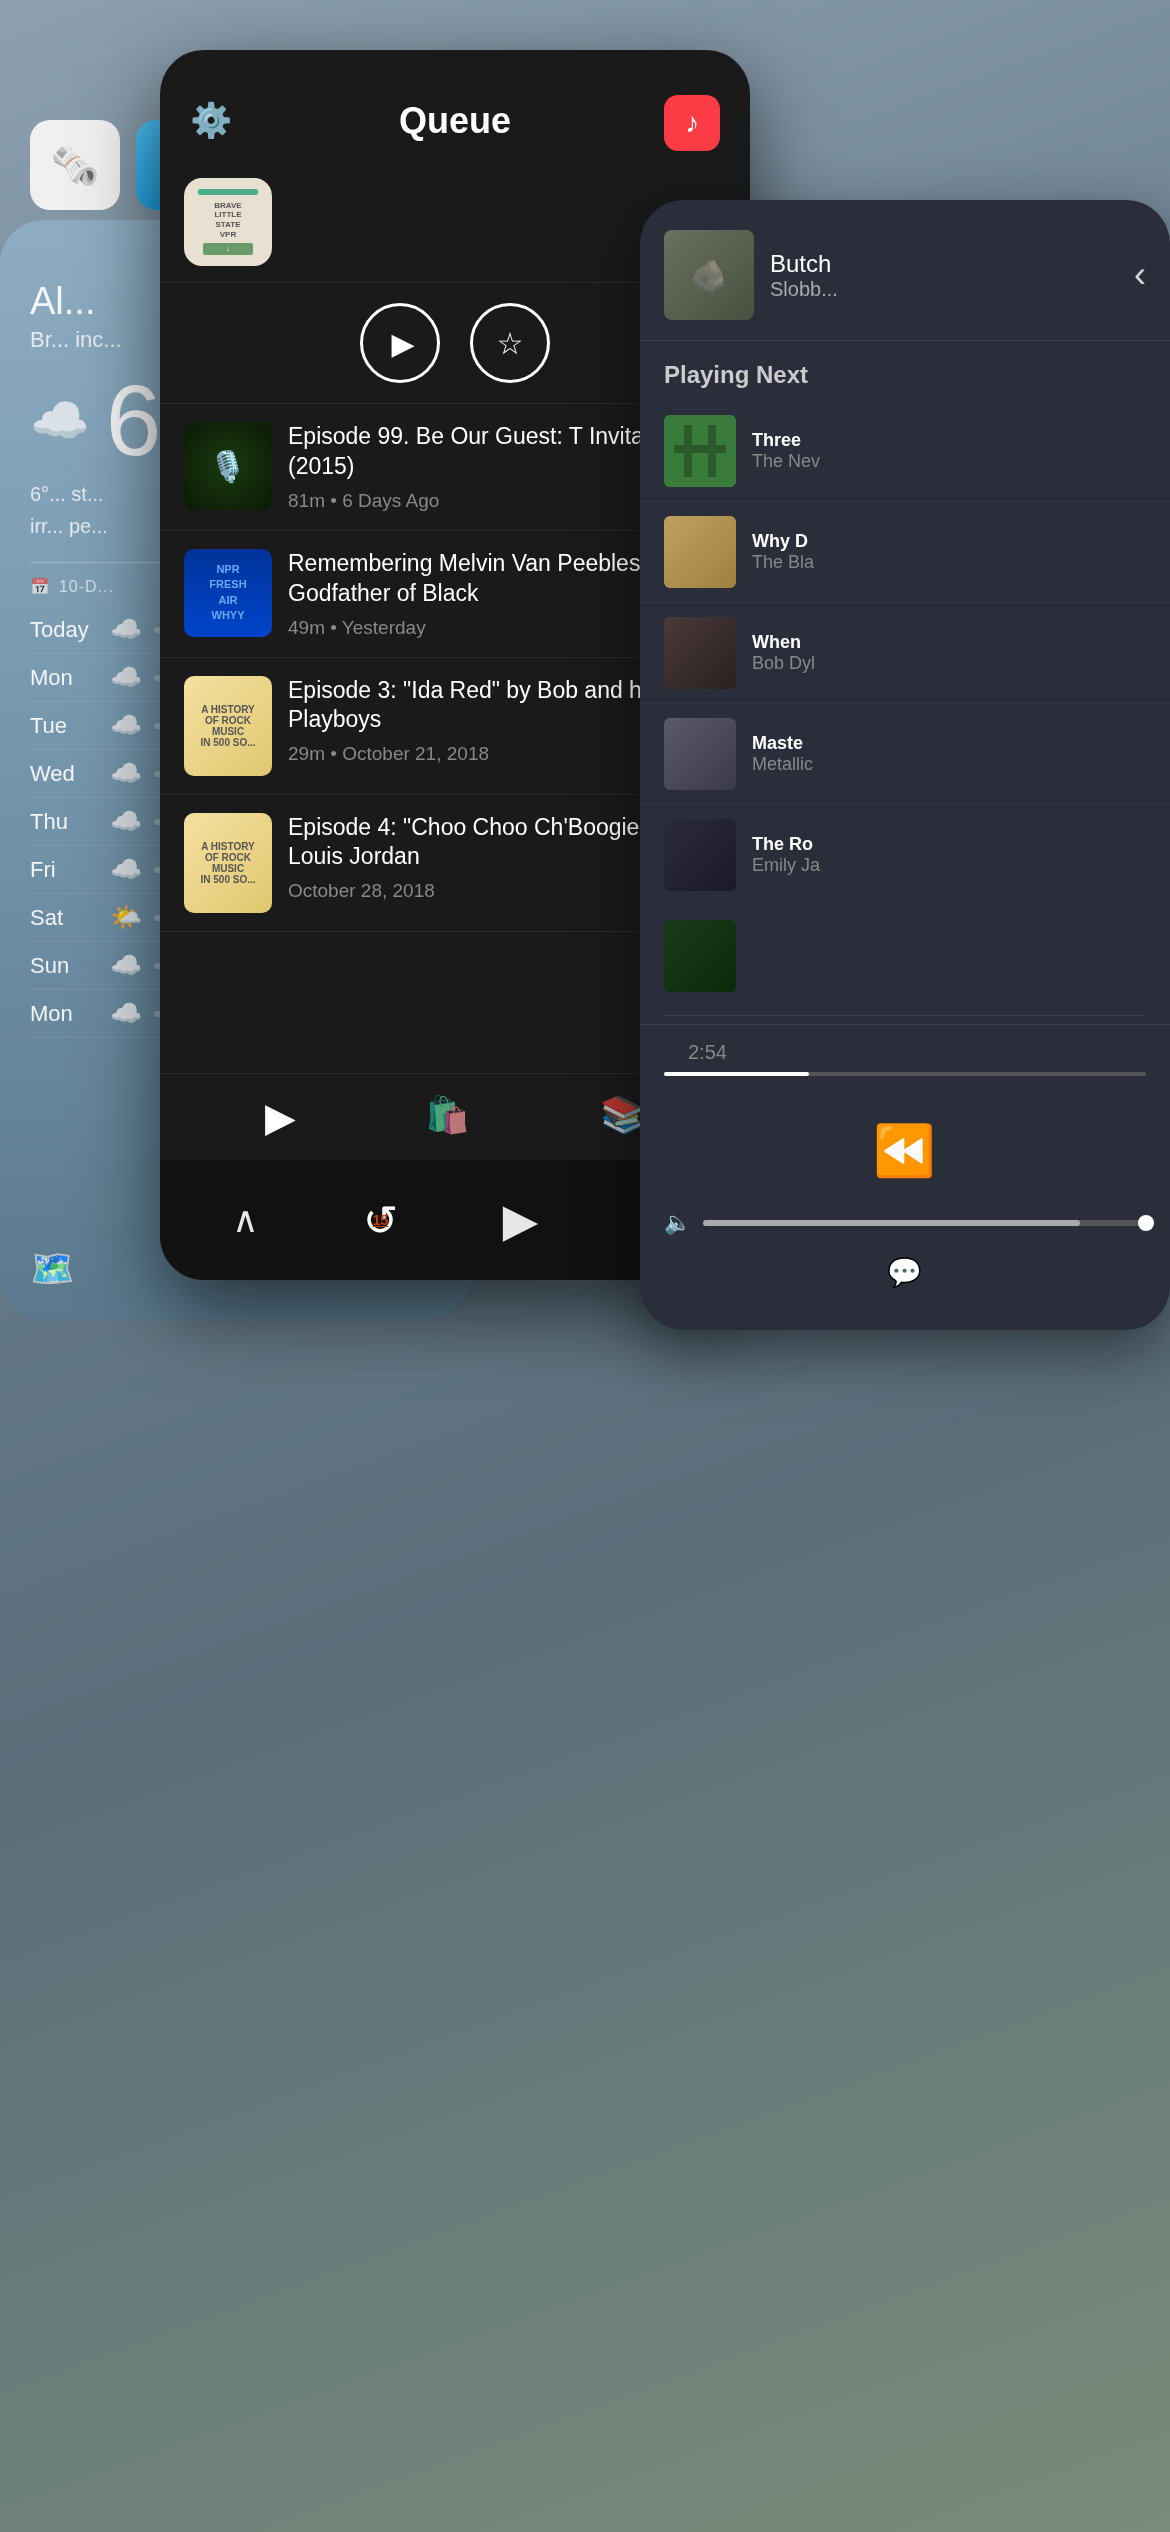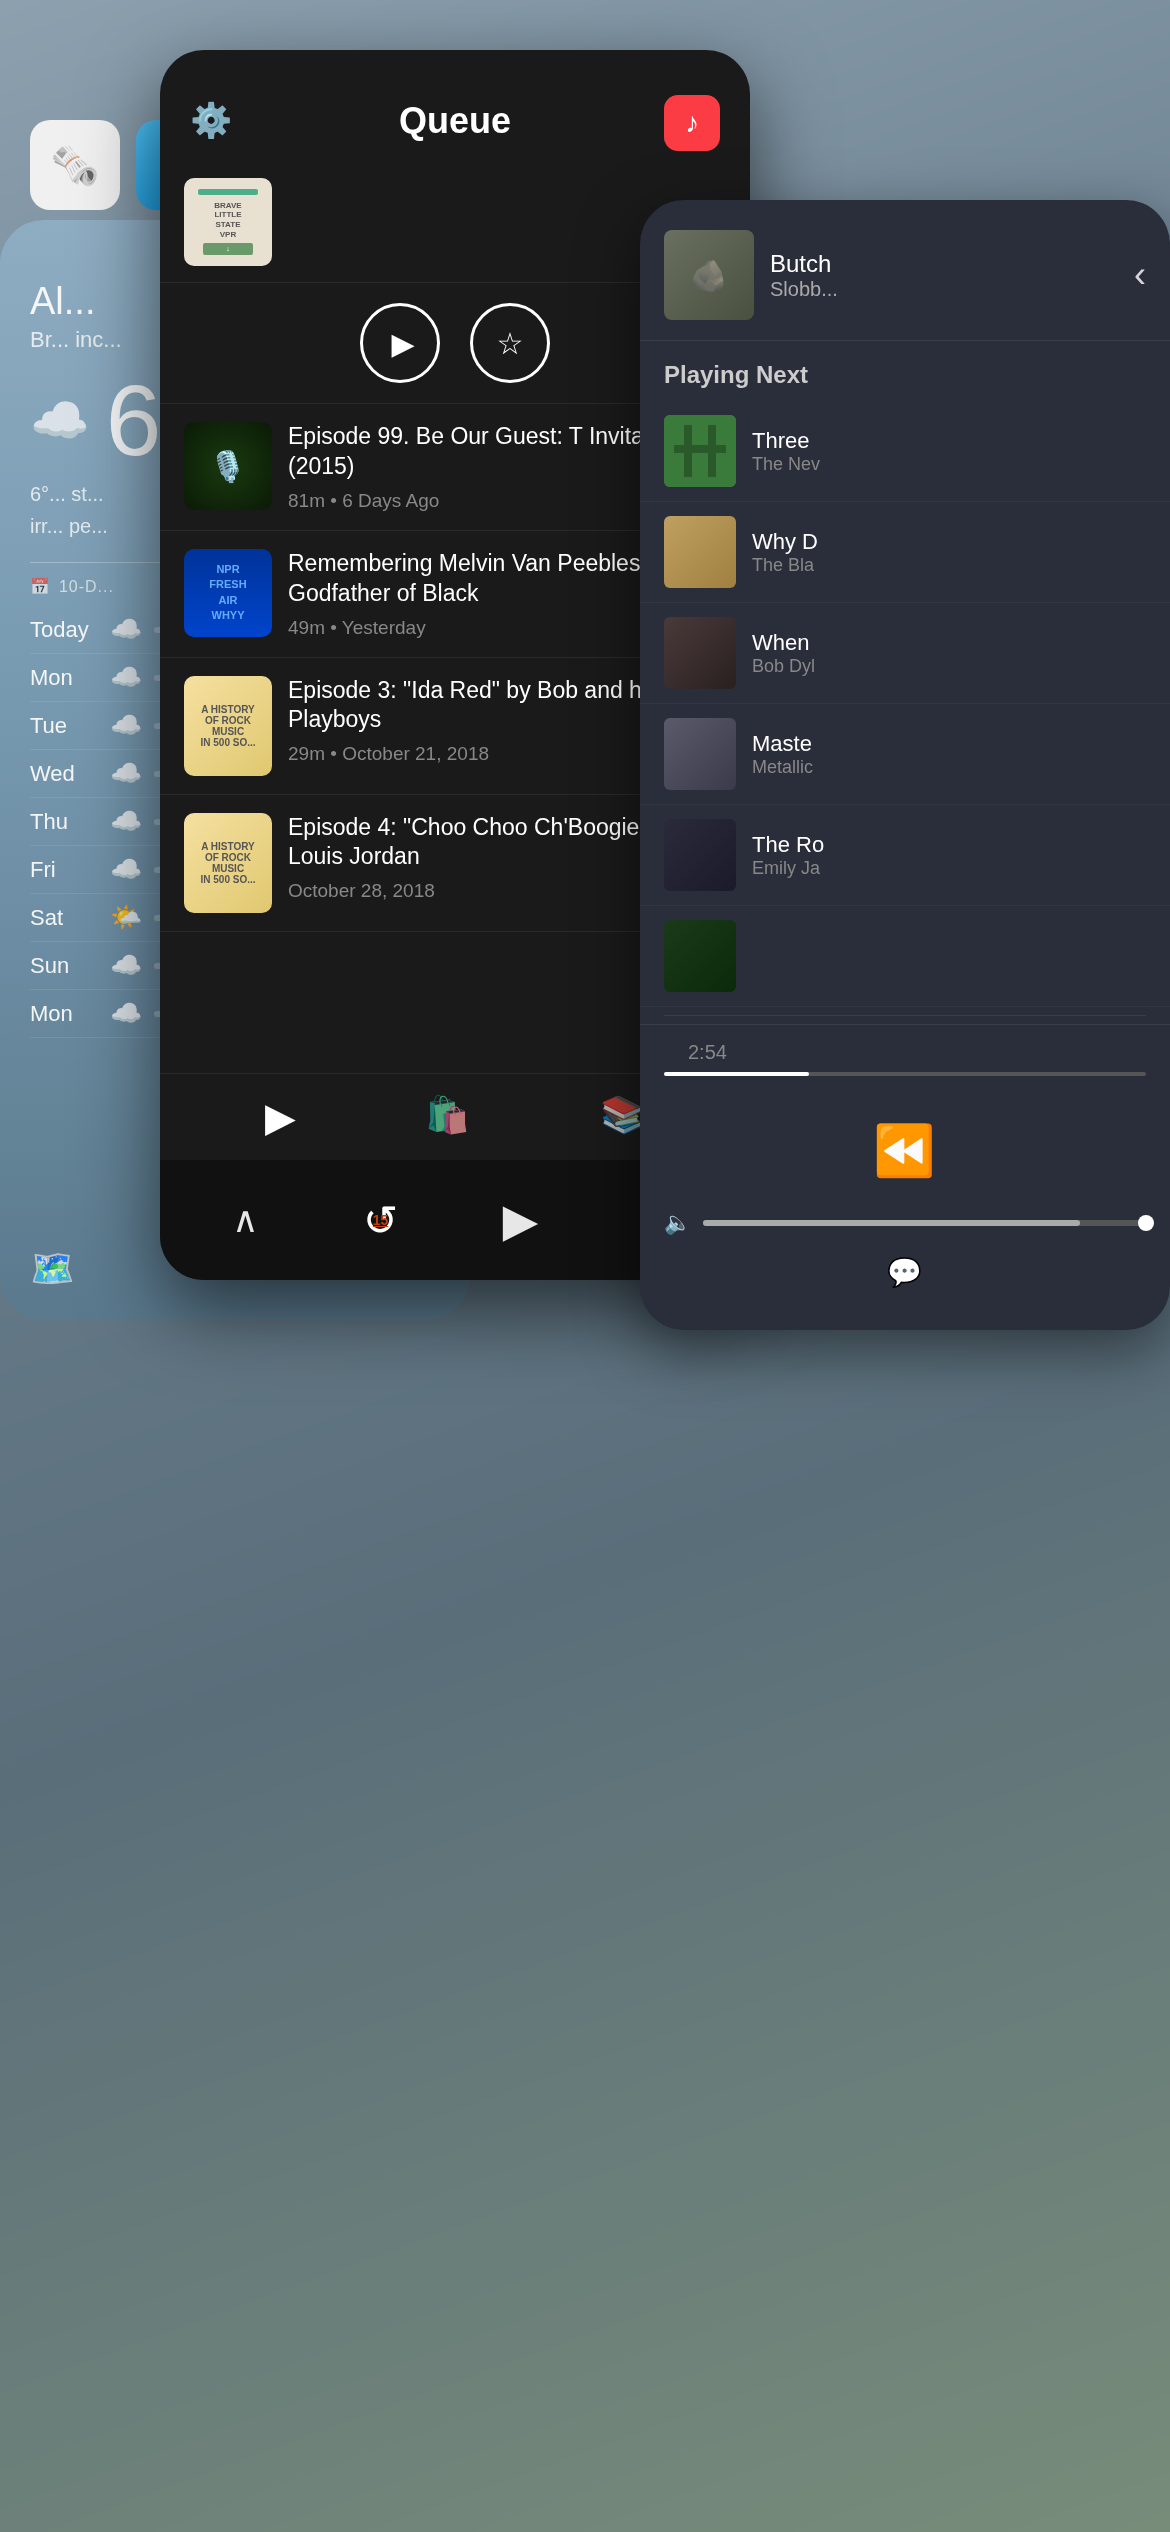--- a/index.html
+++ b/index.html
@@ -168,21 +168,21 @@
       align-items: flex-start;
       padding: 16px 24px;
       border-bottom: 1px solid #2a2a2a;
       gap: 16px;
     }
 
     .brave-logo {
       width: 88px;
       height: 88px;
       background: #e8e0d0;
-      border-radius: 10px;
+      border-radius: 18px;
       display: flex;
       flex-direction: column;
       align-items: center;
       justify-content: center;
       color: #333;
       font-size: 9px;
       font-weight: 700;
       text-align: center;
       line-height: 1.2;
     }
@@ -367,21 +367,21 @@
     .music-queue-thumb {
       width: 72px;
       height: 72px;
       border-radius: 6px;
       flex-shrink: 0;
       background: #444;
       overflow: hidden;
     }
 
     .music-queue-info { flex: 1; }
-    .music-queue-name { color: white; font-size: 22px; font-weight: 400; white-space: nowrap; overflow: hidden; text-overflow: ellipsis; max-width: 260px;}
+    .music-queue-name { color: white; font-size: 18px; font-weight: 700; white-space: nowrap; overflow: hidden; text-overflow: ellipsis; max-width: 260px;}
     .music-queue-artist { color: #888; font-size: 18px; white-space: nowrap; overflow: hidden; text-overflow: ellipsis; max-width: 260px;}
 
     .music-progress {
       padding: 16px 24px;
       border-top: 1px solid #3a3d4a;
     }
 
     .music-progress-time {
       color: #888;
       font-size: 20px;

